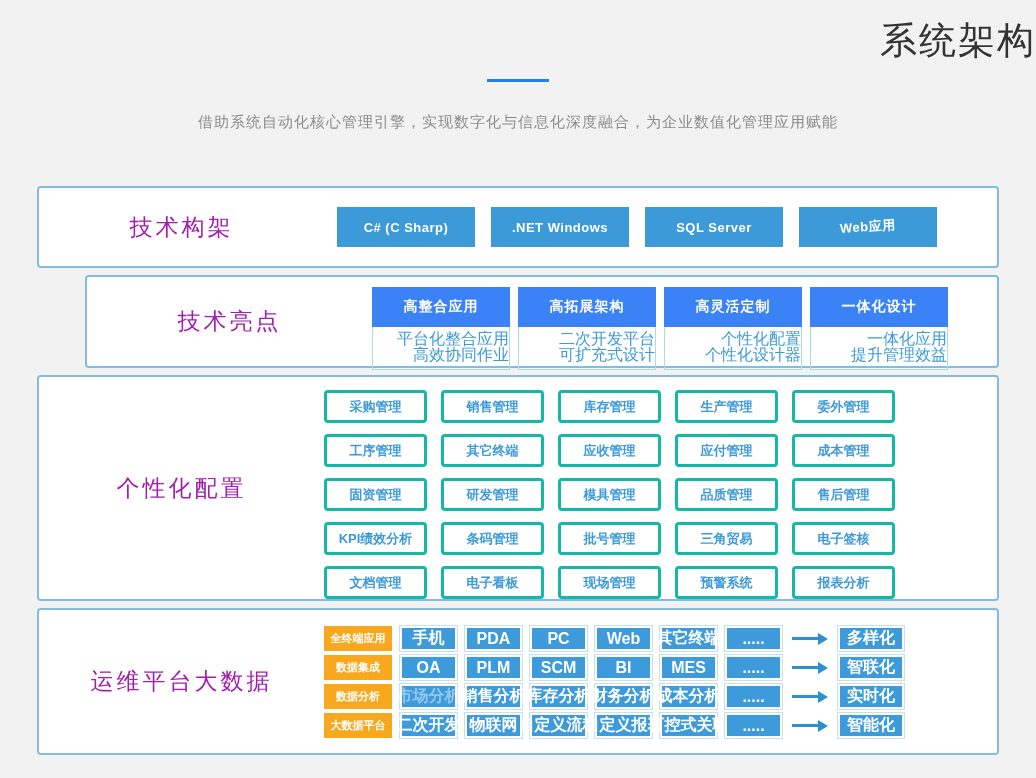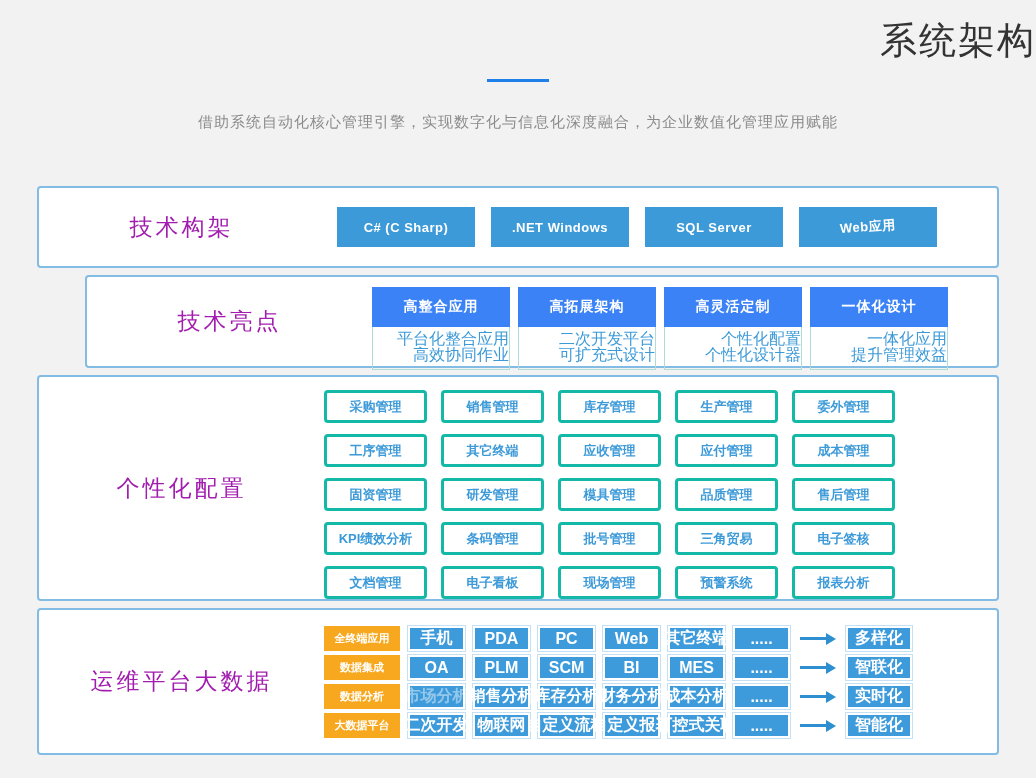--- a/index.html
+++ b/index.html
@@ -92,21 +92,21 @@
     border-radius:4px;
     color:#3d9ad8;
     font-size:13px;font-weight:bold;
     display:flex;align-items:center;justify-content:center;
   }
   
   .ops-content{padding:16px 0 15px;}
   .ops-row{display:flex;align-items:center;gap:8px;margin-bottom:4px;}
   .ops-row:last-child{margin-bottom:17px;}
   .cat{
-    width:76px;height:25px;
+    width:68px;height:25px;
     background:#f7a81e;color:#fff;
     font-size:11px;font-weight:bold;
     display:flex;align-items:center;justify-content:center;
   }
   .node{
     box-sizing:border-box;
     width:57px;height:25px;
     background:#3d9bdb;
     border:2px solid #fff;
     box-shadow:0 0 0 1px #c3e0f4;

